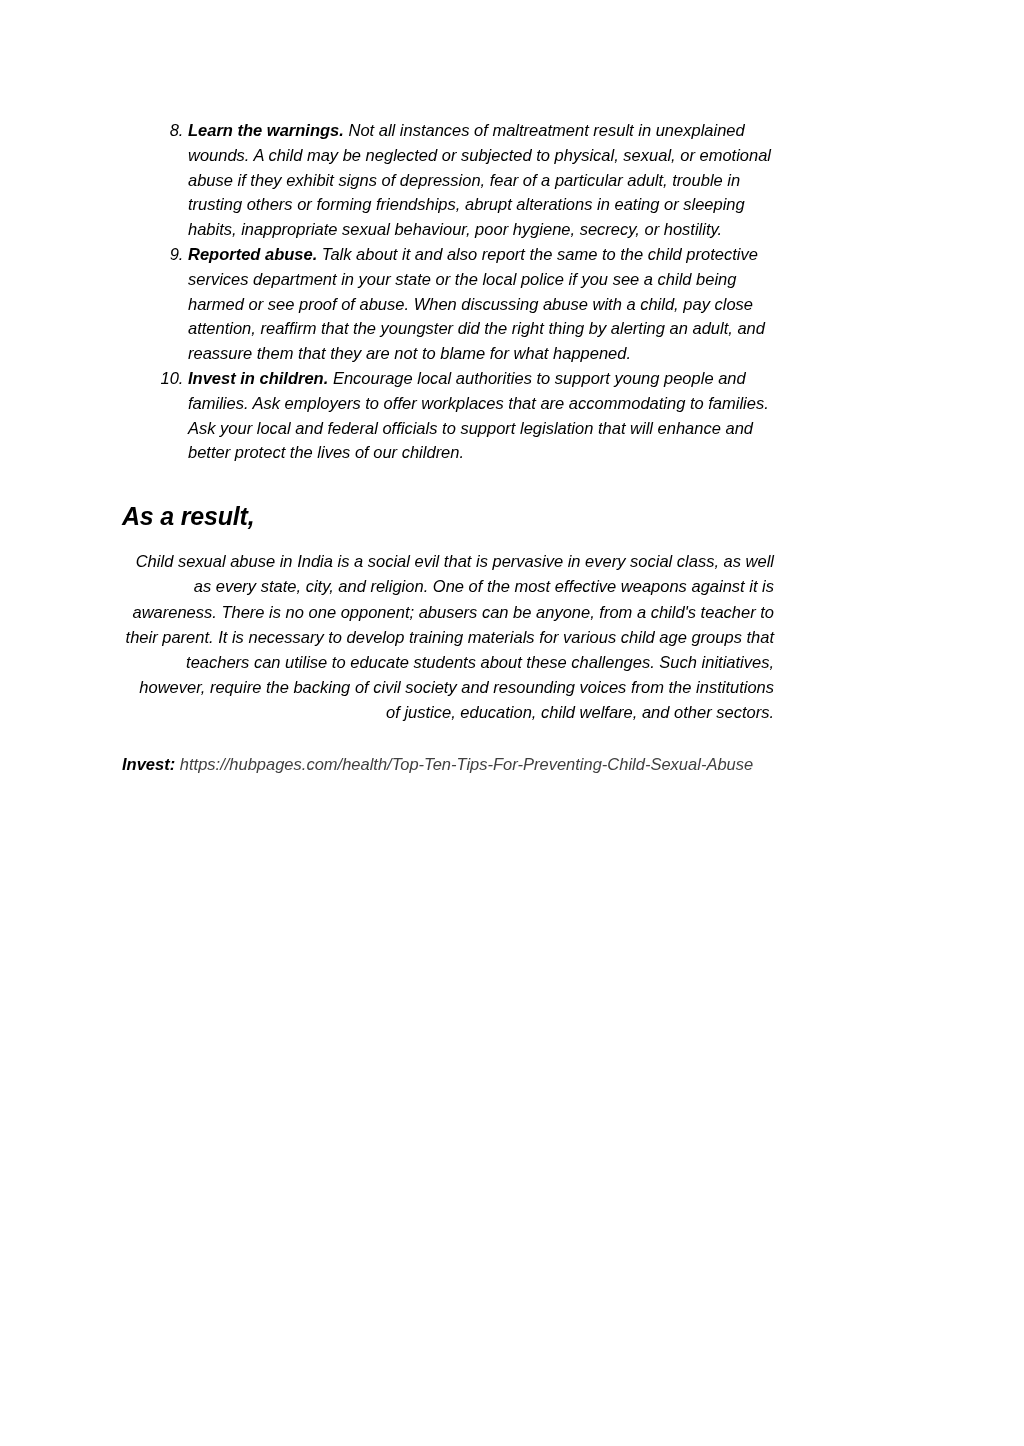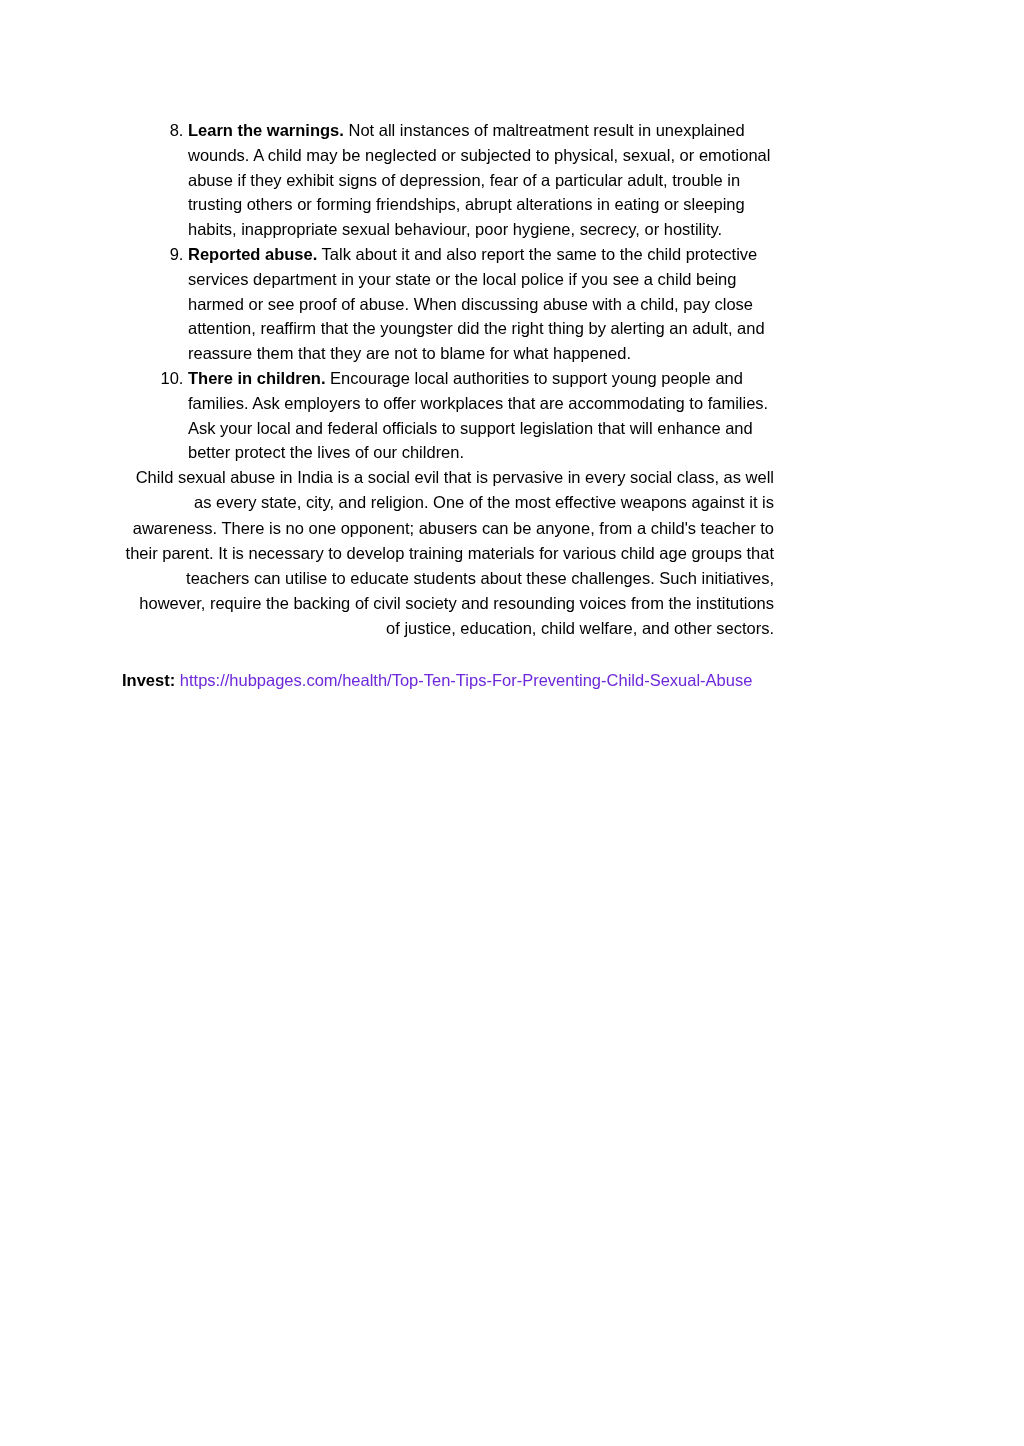--- a/index.html
+++ b/index.html
@@ -13,20 +13,21 @@
     font-family: "Liberation Sans", sans-serif;
     color: #000000;
     -webkit-font-smoothing: antialiased;
   }
   .page {
     position: relative;
     width: 896px;
     height: 1446px;
     box-sizing: border-box;
     padding: 118px 122px 0 122px;
+    font-style: italic;
   }
   ol.tips {
     margin: 0;
     padding: 0 0 0 66px;
     list-style-position: outside;
   }
   ol.tips > li {
     font-size: 16.5px;
     line-height: 24.8px;
     margin: 0;
@@ -57,42 +58,43 @@
   p.source-line {
     font-size: 16.5px;
     line-height: 25px;
     margin: 0;
     padding: 0;
   }
   .source-label {
     font-weight: bold;
   }
   a.source-link {
-    color: #6d28d9;
+    color: #404040;
     text-decoration: none;
     word-break: break-all;
   }
 </style>
 </head>
 <body>
 
 <div class="page">
 
   <ol class="tips" start="8">
     <li>
       <span class="li-title">Learn the warnings.</span><span> Not all instances of maltreatment result in unexplained wounds. A child may be neglected or subjected to physical, sexual, or emotional abuse if they exhibit signs of depression, fear of a particular adult, trouble in trusting others or forming friendships, abrupt alterations in eating or sleeping habits, inappropriate sexual behaviour, poor hygiene, secrecy, or hostility.</span>
     </li>
     <li>
       <span class="li-title">Reported abuse.</span><span> Talk about it and also report the same to the child protective services department in your state or the local police if you see a child being harmed or see proof of abuse. When discussing abuse with a child, pay close attention, reaffirm that the youngster did the right thing by alerting an adult, and reassure them that they are not to blame for what happened.</span>
     </li>
     <li>
-      <span class="li-title">There in children.</span><span> Encourage local authorities to support young people and families. Ask employers to offer workplaces that are accommodating to families. Ask your local and federal officials to support legislation that will enhance and better protect the lives of our children.</span>
+      <span class="li-title">Invest in children.</span><span> Encourage local authorities to support young people and families. Ask employers to offer workplaces that are accommodating to families. Ask your local and federal officials to support legislation that will enhance and better protect the lives of our children.</span>
     </li>
   </ol>
 
+  <h2 class="section-heading">As a result,</h2>
 
   <p class="body-para">Child sexual abuse in India is a social evil that is pervasive in every social class, as well as every state, city, and religion. One of the most effective weapons against it is awareness. There is no one opponent; abusers can be anyone, from a child's teacher to their parent. It is necessary to develop training materials for various child age groups that teachers can utilise to educate students about these challenges. Such initiatives, however, require the backing of civil society and resounding voices from the institutions of justice, education, child welfare, and other sectors.</p>
 
   <p class="source-line">
     <span class="source-label">Invest:</span>
     <a class="source-link" href="#">https://hubpages.com/health/Top-Ten-Tips-For-Preventing-Child-Sexual-Abuse</a>
   </p>
 
 </div>
 

